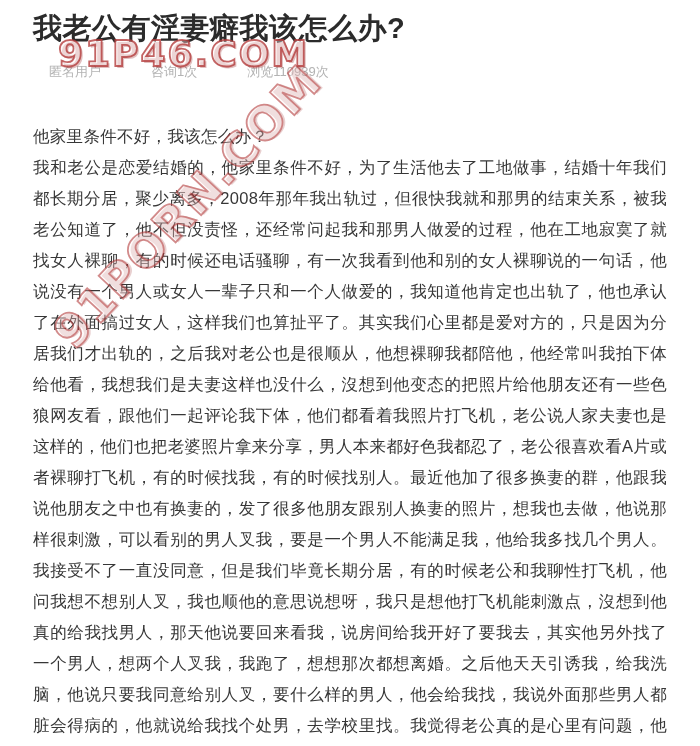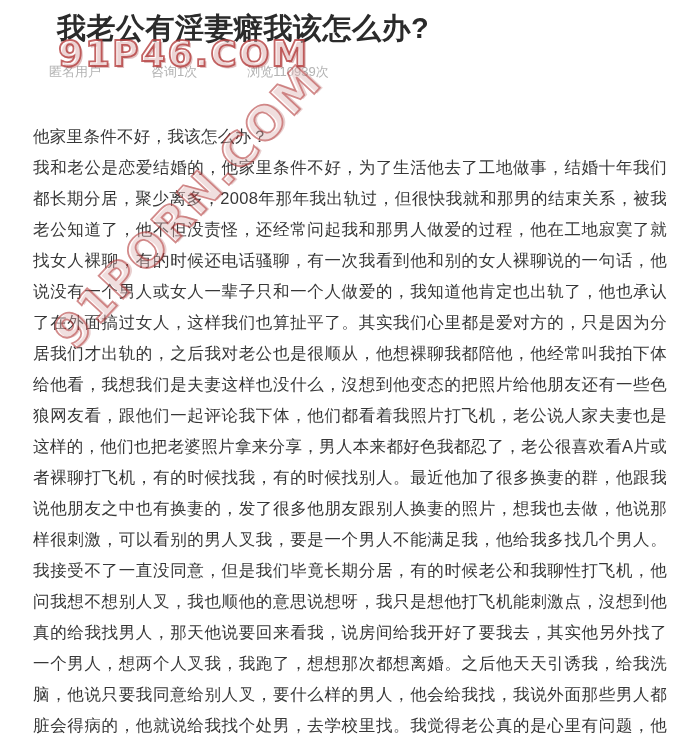--- a/index.html
+++ b/index.html
@@ -17,21 +17,20 @@
   }
   .content {
     padding: 10px 33px 20px 33px;
   }
   .q-title {
     font-size: 29px;
     font-weight: 700;
     color: #2b2b2b;
     line-height: 1.25;
     letter-spacing: 0.5px;
-    margin-left: 24px;
   }
   .meta-row {
     margin-top: 17px;
     display: flex;
     align-items: center;
     gap: 34px;
     font-size: 13px;
     color: #b3b3b3;
   }
   .meta-item { white-space: nowrap; margin-left: 16px; }

